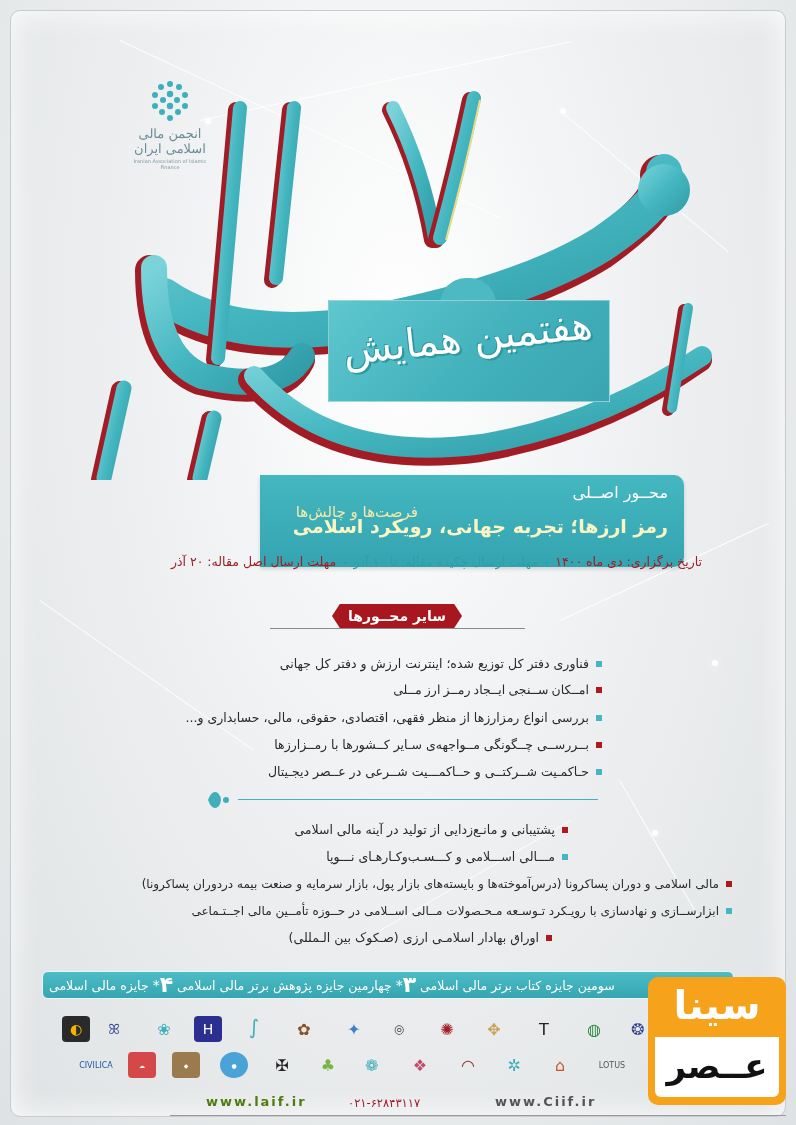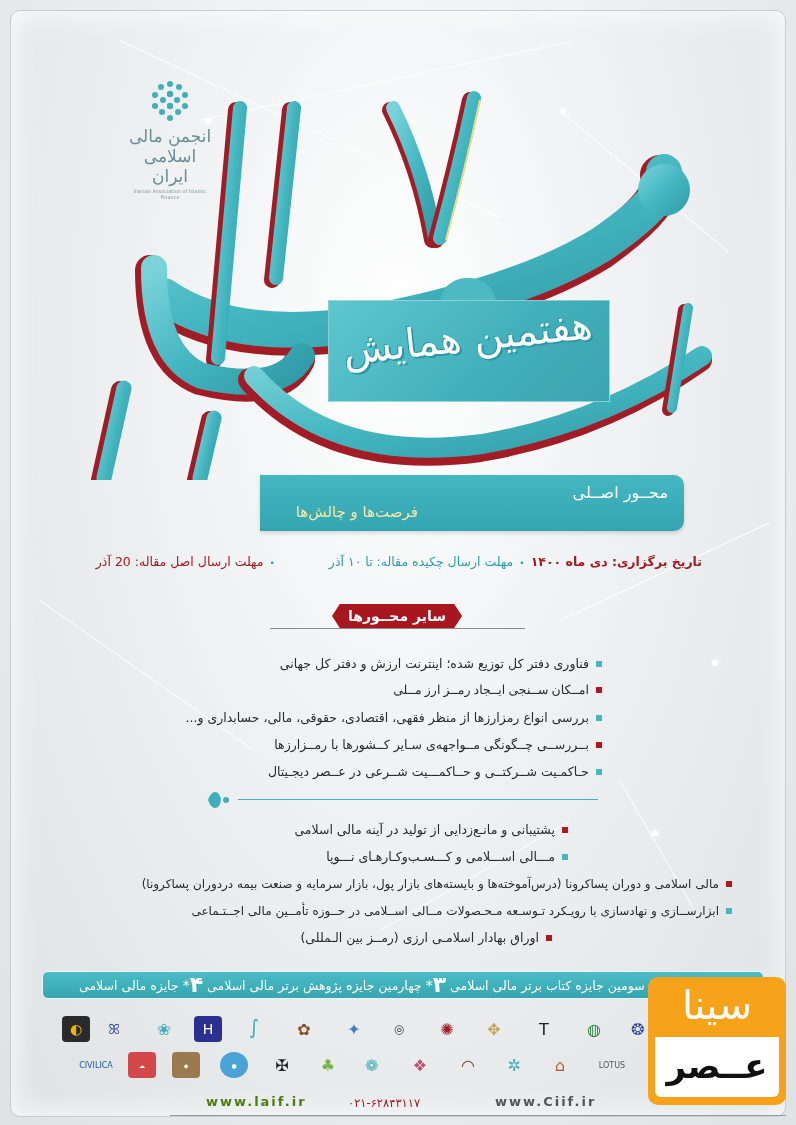--- a/index.html
+++ b/index.html
@@ -12,21 +12,21 @@
     position:absolute; left:10px; top:10px; width:774px; height:1105px;
     border:1px solid #c9cccf; border-radius:10px;
     box-shadow: inset 0 0 30px rgba(255,255,255,0.9);
   }
   .net-line { position:absolute; height:1px; background:rgba(255,255,255,0.9); transform-origin:0 0; }
   .net-node { position:absolute; width:6px; height:6px; border-radius:50%; background:#fff; box-shadow:0 0 8px #fff; }
 
   
   .logo { position:absolute; left:128px; top:78px; width:84px; text-align:center; }
   .logo svg { display:block; margin:0 auto; }
-  .logo .fa { font-size:17px; color:#6a8e96; margin-top:4px; direction:rtl; font-family:"DejaVu Serif", serif; }
+  .logo .fa { font-size:13px; color:#6a8e96; margin-top:4px; direction:rtl; font-family:"DejaVu Serif", serif; }
   .logo .en { font-size:5px; color:#7f9aa1; margin-top:2px; }
 
   
   .callig { position:absolute; left:0; top:0; width:796px; height:480px; }
 
   .subtitle-box {
     position:absolute; left:328px; top:300px; width:280px; height:100px;
     background:linear-gradient(135deg,#5ec7cf 0%,#41b0ba 60%,#3aa5b0 100%);
     border:1px solid rgba(255,255,255,0.4);
   }
@@ -37,33 +37,33 @@
   .subtitle-text {
     position:absolute; left:320px; top:315px; width:300px; height:90px;
     direction:rtl; text-align:center; color:#fff;
     font-family:"DejaVu Serif", serif; font-size:40px; line-height:44px;
     text-shadow: 2px 2px 0 #2f97a1, -1px -1px 0 #2f97a1;
     transform:rotate(-6deg);
   }
 
   
   .axis-banner {
-    position:absolute; left:260px; top:475px; width:424px; height:56px;
+    position:absolute; left:260px; top:475px; width:424px; height:92px;
     background:linear-gradient(180deg,#45b7c1 0%, #34a5b0 100%);
     border-radius:0 10px 10px 0;
     box-shadow: 0 2px 4px rgba(0,0,0,0.15);
   }
   .axis-title { position:absolute; right:16px; top:8px; direction:rtl; color:#fff; font-size:16px; }
   .axis-sub { position:absolute; right:266px; top:28px; direction:rtl; color:#f6e9a8; font-size:15px; }
   .axis-main { position:absolute; right:16px; top:40px; direction:rtl; color:#fbf4c4; font-size:19px; font-weight:bold; white-space:nowrap; }
 
   
   .dates { position:absolute; left:100px; top:554px; width:602px; direction:rtl; text-align:right; white-space:nowrap; font-size:12.5px; }
-  .dates .d1 { color:#a11c24; font-weight:bold; }
-  .dates .d2 { color:#2b9fa9;margin-left:48px; }
+  .dates .d1 { color:#a11c24; font-weight:normal; }
+  .dates .d2 { color:#2b9fa9; }
   .dates .d3 { color:#a11c24; }
   .dates .dot { color:#2b9fa9; margin:0 6px; font-size:9px; }
 
   
   .other-hdr-line { position:absolute; left:270px; top:628px; width:255px; height:1px; background:#8a8a8a; }
   .other-hdr {
     position:absolute; left:332px; top:604px; width:130px; height:24px;
     background:#a8171f; color:#fff; direction:rtl; text-align:center;
     font-size:14px; line-height:24px; font-weight:bold;
     clip-path: polygon(6% 0,94% 0,100% 50%,94% 100%,6% 100%,0 50%);
@@ -77,42 +77,42 @@
 
   .divider-line { position:absolute; left:238px; top:799px; width:360px; height:1px; background:#46b1bb; }
   .divider-orn { position:absolute; left:200px; top:787px; width:30px; height:26px; }
 
   
   .awards {
     position:absolute; left:42px; top:971px; width:690px; height:26px;
     background:linear-gradient(180deg,#4cbcc6,#35a6b1);
     border:1px solid #e8f6f7; border-radius:6px;
     direction:rtl; color:#fff; font-size:12.5px; line-height:26px;
-    white-space:nowrap; overflow:hidden; text-align:left;padding-left:30px;
+    white-space:nowrap; overflow:hidden; text-align:left;
   }
   .awards-inner { display:inline-block; padding-left:6px; }
   .awards .star { font-size:14px; }
   .awards .num { font-size:22px; font-weight:bold; vertical-align:-2px; }
 
   
   .sponsors { position:absolute; left:40px; top:1012px; width:600px; height:70px; }
   .sp { position:absolute; width:28px; height:26px; border-radius:4px; display:flex; align-items:center; justify-content:center; font-size:6px; color:#fff; }
 
   
   .footer { position:absolute; left:0; top:1094px; width:796px; height:20px; }
   .footer .url1 { position:absolute; left:206px; top:0; font-size:13px; letter-spacing:2px; font-weight:bold; color:#4d7c0f; }
   .footer .tel { position:absolute; left:348px; top:2px; font-size:11.5px; color:#a11c24; letter-spacing:1px; }
   .footer .url2 { position:absolute; left:473px; top:0; font-size:13px; letter-spacing:2px; font-weight:bold; color:#555;margin-left:22px; }
   .footer-line { position:absolute; left:170px; top:1115px; width:616px; height:1px; background:#9a9a9a; }
 
   
   .wm { position:absolute; left:648px; top:977px; width:138px; height:128px;
         background:#f7a21b; border-radius:10px; overflow:hidden; }
   .wm .top { position:absolute; left:0; top:0; width:138px; height:58px; color:#fff;
-             font-size:40px; font-weight:normal; direction:rtl; text-align:center; line-height:56px; }
+             font-size:40px; font-weight:bold; direction:rtl; text-align:center; line-height:56px; }
   .wm .bot { position:absolute; left:7px; top:60px; width:124px; height:60px; background:#fff;
              border-radius:0 0 6px 6px; color:#111; font-size:34px; font-weight:bold;
              direction:rtl; text-align:center; line-height:58px; }
 </style>
 </head>
 <body>
 
 <div class="frame"></div>
 
 <div>
@@ -191,24 +191,25 @@
   <path d="M688 308 L672 408" stroke="url(#tg)" stroke-width="10" stroke-linecap="round"></path>
 </svg>
 
 <div class="subtitle-dome"></div>
 <div class="subtitle-box"></div>
 <div class="subtitle-text">هفتمین همایش</div>
 
 <div class="axis-banner">
   <div class="axis-title">محــور اصــلی</div>
   <div class="axis-sub">فرصت‌ها و چالش‌ها</div>
+  <div class="axis-main">رمز ارزها؛ تجربه جهانی، رویکرد اسلامی</div>
 </div>
 
 <div class="dates">
-  <span class="d1">تاریخ برگزاری: دی ماه ۱۴۰۰</span><span class="dot">•</span><span class="d2">مهلت ارسال چکیده مقاله: تا ۱۰ آذر</span><span class="dot">•</span><span class="d3">مهلت ارسال اصل مقاله: 20 آذر</span>
+  <span class="d1">تاریخ برگزاری: دی ماه ۱۴۰۰</span><span class="dot">•</span><span class="d2">مهلت ارسال چکیده مقاله: تا ۱۰ آذر</span><span class="dot">•</span><span class="d3">مهلت ارسال اصل مقاله: ۲۰ آذر</span>
 </div>
 
 <div class="other-hdr-line"></div>
 <div class="other-hdr">سایر محــورها</div>
 
 <div class="items">
   <div class="item" style="right:194px;top:656px;">
       <span class="bullet b-teal"></span>
       <span>فناوری دفتر کل توزیع شده؛ اینترنت ارزش و دفتر کل جهانی</span>
     </div>
@@ -248,21 +249,21 @@
   <div class="item" style="right:64px;top:877px;font-size:12px;">
       <span class="bullet b-red"></span>
       <span>مالی اسلامی و دوران پساکرونا (درس‌آموخته‌ها و بایسته‌های بازار پول، بازار سرمایه و صنعت بیمه دردوران پساکرونا)</span>
     </div>
   <div class="item" style="right:64px;top:904px;font-size:12px;">
       <span class="bullet b-teal"></span>
       <span>ابزارســازی و نهادسازی با رویـکرد تـوسـعه مـحـصولات مــالی اســلامی در حــوزه تأمــین مالی اجــتـماعی</span>
     </div>
   <div class="item" style="right:244px;top:930px;">
       <span class="bullet b-red"></span>
-      <span>اوراق بهادار اسلامـی ارزی (رمــز بین الـمللی)</span>
+      <span>اوراق بهادار اسلامـی ارزی (صـکوک بین الـمللی)</span>
     </div>
 </div>
 
 <div class="awards">
   <span class="awards-inner">
     <span>سومین جایزه کتاب برتر مالی اسلامی</span>
     <span class="num">۳</span><span class="star">*</span>
     <span>چهارمین جایزه پژوهش برتر مالی اسلامی</span>
     <span class="num">۴</span><span class="star">*</span>
     <span>جایزه مالی اسلامی</span>

